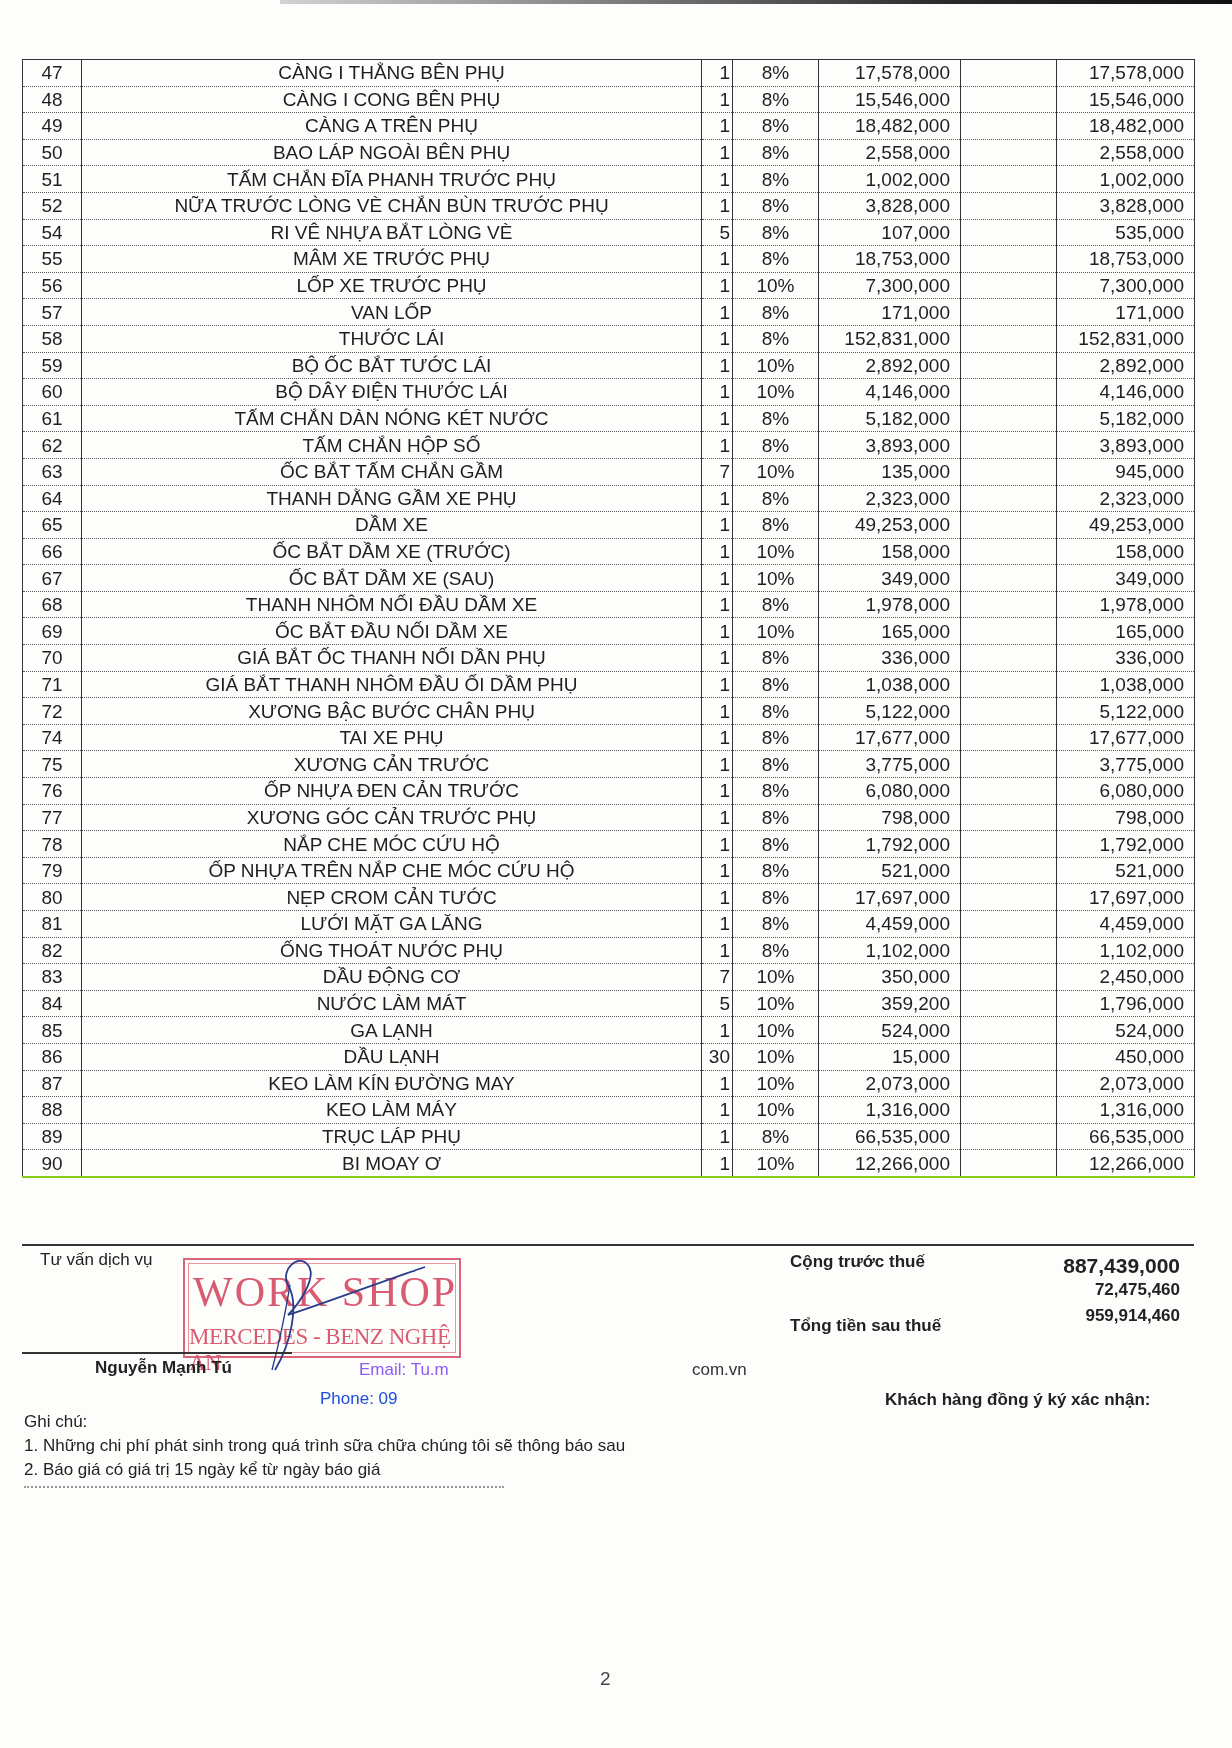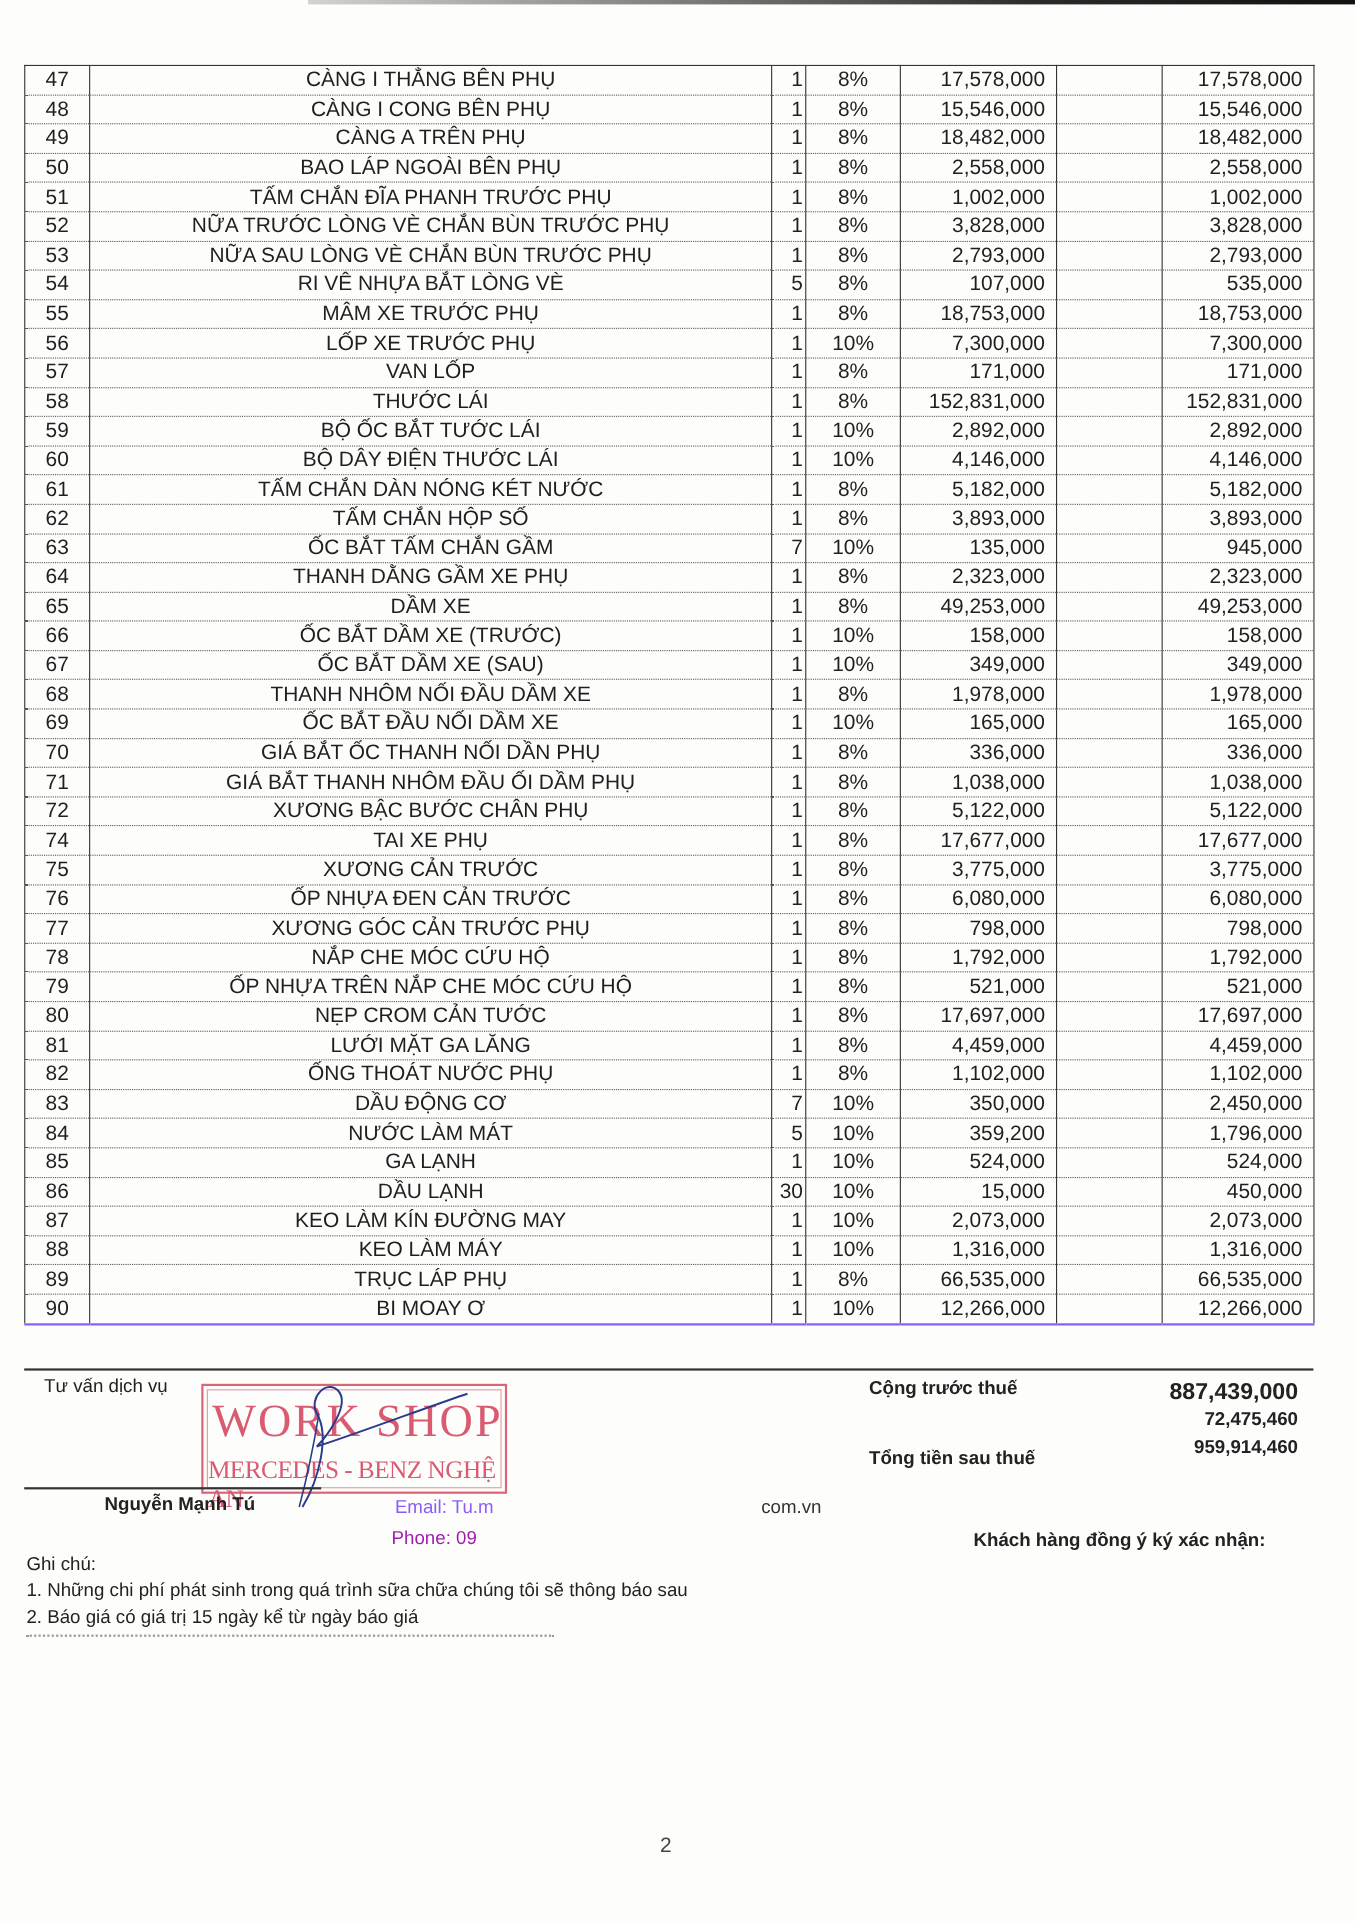--- a/index.html
+++ b/index.html
@@ -12,21 +12,21 @@
   table.items {
     position: absolute; left: 22px; top: 59px; width: 1172px;
     border-collapse: collapse; table-layout: fixed; font-size: 19px;
   }
   table.items td {
     height: 25.6px; padding: 0 4px; border-top: 1px dotted #555; border-bottom: 1px dotted #555;
     border-left: 1.5px solid #333; border-right: 1.5px solid #333; white-space: nowrap; overflow: hidden;
     line-height: 25px; color: #1f1f1f;
   }
   table.items tr:first-child td { border-top: 1.5px solid #333; }
-  table.items tr:last-child td { border-bottom: 2px solid #8b5cf6; }
+  table.items tr:last-child td { border-bottom: 2px solid #84cc16; }
   td.stt { text-align: center; }
   td.name { text-align: center; }
   td.qty { text-align: right; padding-right: 2px !important; }
   td.vat { text-align: center; }
   td.price, td.total { text-align: right; padding-right: 10px !important; }
   td.disc { }
   .rule { position: absolute; height: 2px; background: #333; }
   .txt { position: absolute; white-space: nowrap; }
   .bold { font-weight: bold; }
   .stamp {
@@ -104,29 +104,20 @@
       <tr>
     <td class="stt">52</td>
     <td class="name">NỮA TRƯỚC LÒNG VÈ CHẮN BÙN TRƯỚC PHỤ</td>
     <td class="qty">1</td>
     <td class="vat">8%</td>
     <td class="price">3,828,000</td>
     <td class="disc"></td>
     <td class="total">3,828,000</td>
   </tr>
       <tr>
-    <td class="stt">53</td>
-    <td class="name">NỮA SAU LÒNG VÈ CHẮN BÙN TRƯỚC PHỤ</td>
-    <td class="qty">1</td>
-    <td class="vat">8%</td>
-    <td class="price">2,793,000</td>
-    <td class="disc"></td>
-    <td class="total">2,793,000</td>
-  </tr>
-      <tr>
     <td class="stt">54</td>
     <td class="name">RI VÊ NHỰA BẮT LÒNG VÈ</td>
     <td class="qty">5</td>
     <td class="vat">8%</td>
     <td class="price">107,000</td>
     <td class="disc"></td>
     <td class="total">535,000</td>
   </tr>
       <tr>
     <td class="stt">55</td>
@@ -457,21 +448,21 @@
 </div>
 <svg class="sig" viewBox="0 0 300 140">
   <path d="M95 125 C 110 100, 120 60, 108 40 C 100 25, 118 8, 128 20 C 138 32, 118 60, 108 70 C 140 60, 220 30, 245 22" fill="none" stroke="#2b3c8a" stroke-width="1.8"></path>
   <path d="M110 40 C 105 70, 100 95, 92 125" fill="none" stroke="#2b3c8a" stroke-width="1.4"></path>
 </svg>
 
 <div class="rule" style="left:22px; top:1352px; width:270px; height:2px;"></div>
 <div class="txt bold" style="left:95px; top:1358px; font-size:17px;">Nguyễn Mạnh Tú</div>
 <div class="txt" style="left:359px; top:1360px; font-size:17px; color:#8b5cf6;">Email: Tu.m</div>
 <div class="txt" style="left:692px; top:1360px; font-size:17px; color:#333;">com.vn</div>
-<div class="txt" style="left:320px; top:1389px; font-size:17px; color:#a21caf;margin-left:36px;">Phone: 09</div>
+<div class="txt" style="left:320px; top:1389px; font-size:17px; color:#1d4ed8;">Phone: 09</div>
 
 <div class="txt bold" style="left:790px; top:1252px; font-size:17px;">Cộng trước thuế</div>
 <div class="txt bold" style="right:52px; top:1254px; font-size:21px;">887,439,000</div>
 <div class="txt bold" style="right:52px; top:1280px; font-size:17px;">72,475,460</div>
 <div class="txt bold" style="left:790px; top:1316px; font-size:17px;">Tổng tiền sau thuế</div>
 <div class="txt bold" style="right:52px; top:1306px; font-size:17px;">959,914,460</div>
 
 <div class="txt bold" style="left:885px; top:1390px; font-size:17px;">Khách hàng đồng ý ký xác nhận:</div>
 
 <div class="txt" style="left:24px; top:1412px; font-size:17px;">Ghi chú:</div>

